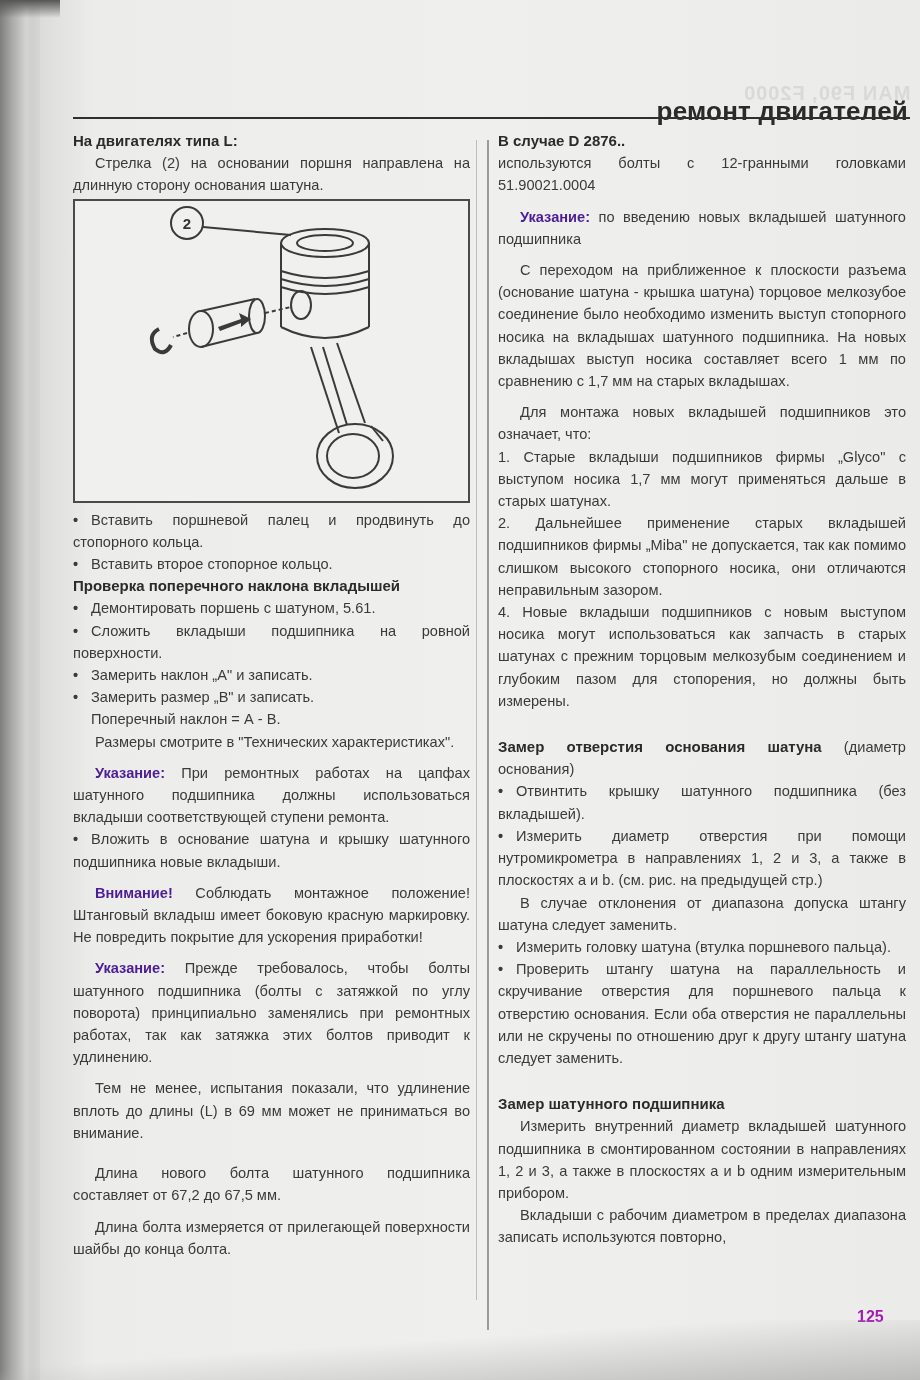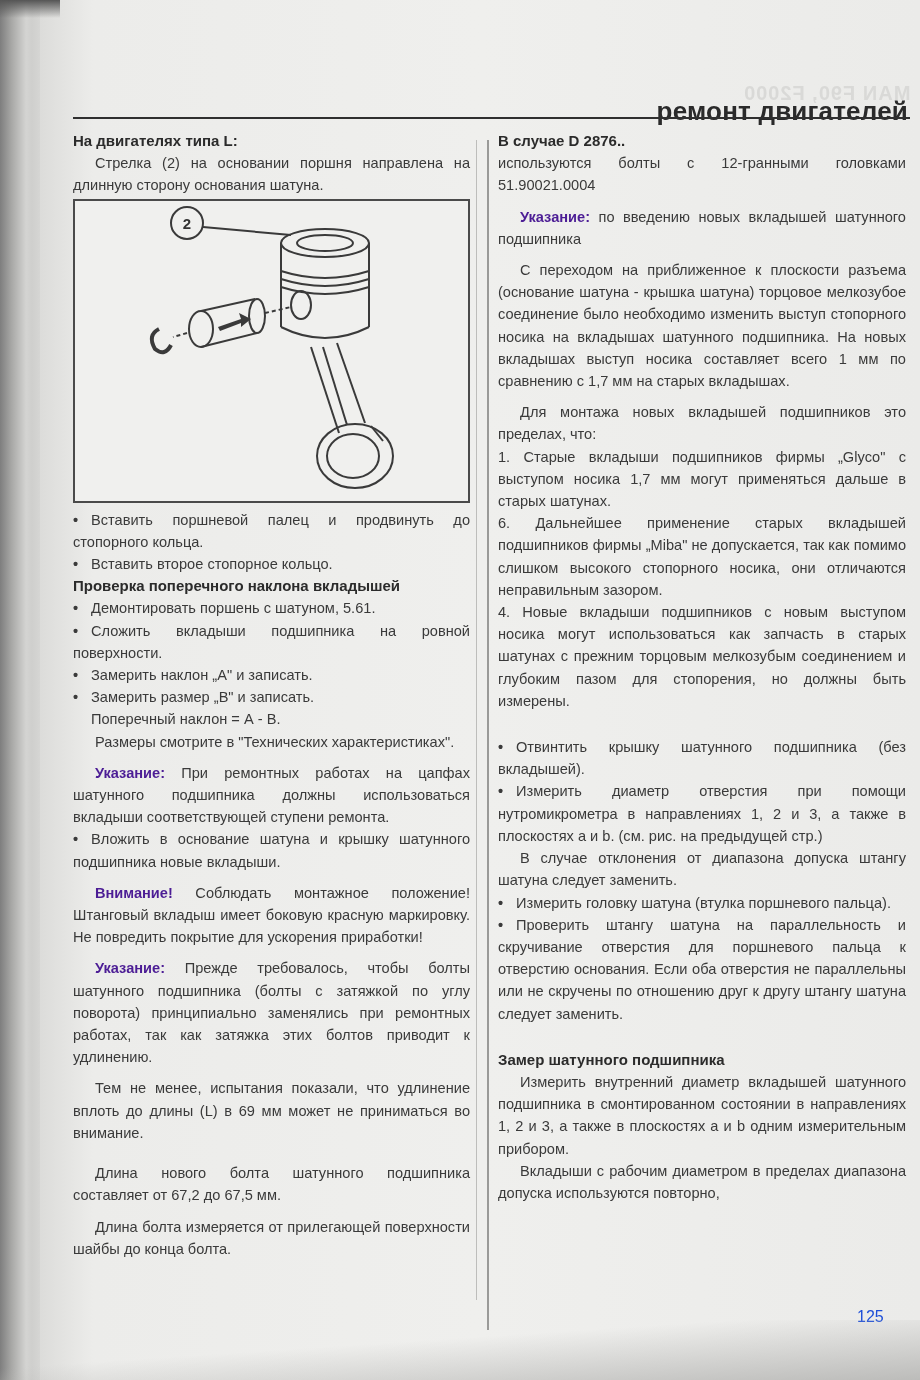--- a/index.html
+++ b/index.html
@@ -54,21 +54,21 @@
   .bullet { padding-left:0; }
   .bullet .dot { display:inline-block; width:18px; font-weight:bold; }
   .gap { height:9px; }
   .gap-big { height:24px; }
   .figure {
     position:relative; width:393px; height:300px; border:2px solid #4a4a4a;
     margin:2px 0 6px 0; background:#f0f0ee;
   }
   .figure svg { position:absolute; left:0; top:0; }
   .page-number {
-    position:absolute; left:857px; top:1308px; font-weight:normal; font-size:16px; color:#1d4ed8;
+    position:absolute; left:857px; top:1308px; font-weight:bold; font-size:16px; color:#a21caf;
   }
 </style>
 </head>
 <body>
 
 <div class="spine"></div>
 <div class="page"></div>
 <div class="spine-shadow"></div>
 
 <div class="ghost">MAN F90, F2000</div>
@@ -150,30 +150,31 @@
 </div>
 
 <div class="col col-right">
   <p class="head">В случае D 2876..</p>
   <p>используются болты с 12-гранными головками 51.90021.0004</p>
   <div class="gap"></div>
   <p class="indent"><span class="b">Указание:</span><span> по введению новых вкладышей шатунного подшипника</span></p>
   <div class="gap"></div>
   <p class="indent">С переходом на приближенное к плоскости разъема (основание шатуна - крышка шатуна) торцовое мелкозубое соединение было необходимо изменить выступ стопорного носика на вкладышах шатунного подшипника. На новых вкладышах выступ носика составляет всего 1 мм по сравнению с 1,7 мм на старых вкладышах.</p>
   <div class="gap"></div>
-  <p class="indent">Для монтажа новых вкладышей подшипников это пределах, что:</p>
+  <p class="indent">Для монтажа новых вкладышей подшипников это означает, что:</p>
   <p>1. Старые вкладыши подшипников фирмы „Glyco" с выступом носика 1,7 мм могут применяться дальше в старых шатунах.</p>
-  <p>6. Дальнейшее применение старых вкладышей подшипников фирмы „Miba" не допускается, так как помимо слишком высокого стопорного носика, они отличаются неправильным зазором.</p>
+  <p>2. Дальнейшее применение старых вкладышей подшипников фирмы „Miba" не допускается, так как помимо слишком высокого стопорного носика, они отличаются неправильным зазором.</p>
   <p>4. Новые вкладыши подшипников с новым выступом носика могут использоваться как запчасть в старых шатунах с прежним торцовым мелкозубым соединением и глубоким пазом для стопорения, но должны быть измерены.</p>
   <div class="gap-big"></div>
+  <p><span class="head">Замер отверстия основания шатуна</span><span> (диаметр основания)</span></p>
   <p class="bullet"><span class="dot">•</span><span>Отвинтить крышку шатунного подшипника (без вкладышей).</span></p>
   <p class="bullet"><span class="dot">•</span><span>Измерить диаметр отверстия при помощи нутромикрометра в направлениях 1, 2 и 3, а также в плоскостях а и b. (см. рис. на предыдущей стр.)</span></p>
   <p class="indent">В случае отклонения от диапазона допуска штангу шатуна следует заменить.</p>
   <p class="bullet"><span class="dot">•</span><span>Измерить головку шатуна (втулка поршневого пальца).</span></p>
   <p class="bullet"><span class="dot">•</span><span>Проверить штангу шатуна на параллельность и скручивание отверстия для поршневого пальца к отверстию основания. Если оба отверстия не параллельны или не скручены по отношению друг к другу штангу шатуна следует заменить.</span></p>
   <div class="gap-big"></div>
   <p class="head">Замер шатунного подшипника</p>
   <p class="indent">Измерить внутренний диаметр вкладышей шатунного подшипника в смонтированном состоянии в направлениях 1, 2 и 3, а также в плоскостях а и b одним измерительным прибором.</p>
-  <p class="indent">Вкладыши с рабочим диаметром в пределах диапазона допуска используются повторно,</p>
+  <p class="indent">Вкладыши с рабочим диаметром в пределах диапазона записать используются повторно,</p>
 </div>
 
 <div class="page-number">125</div>
 <div class="bottom-shade"></div>
 
 </body></html>

